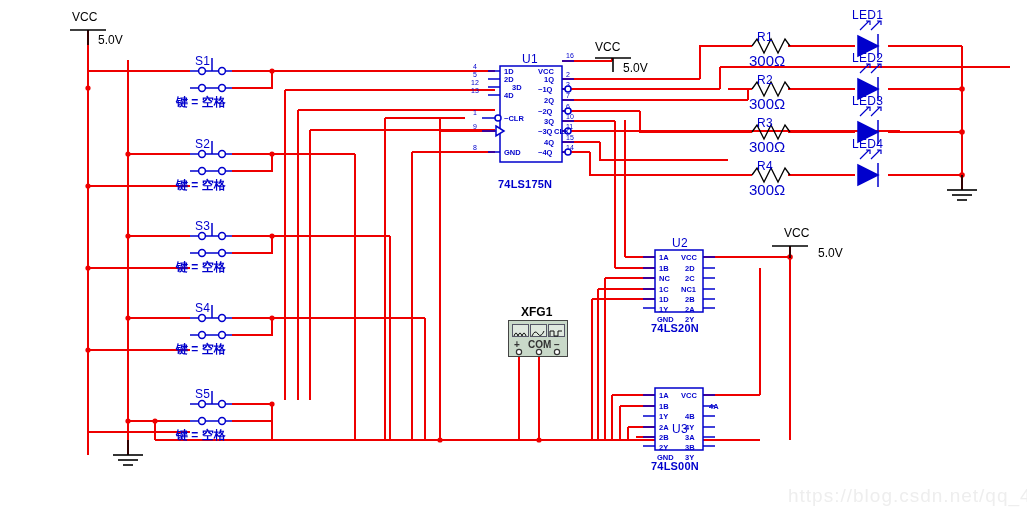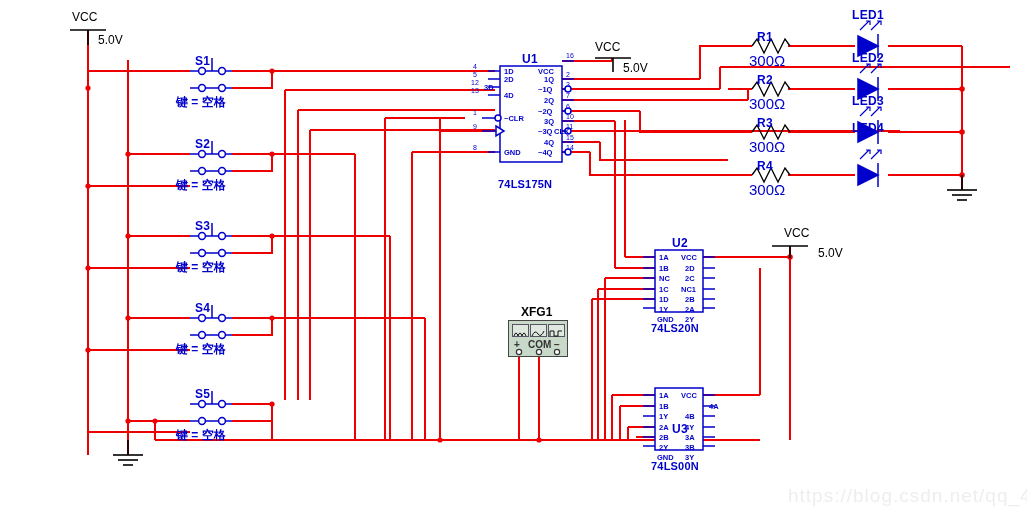--- a/index.html
+++ b/index.html
@@ -4,21 +4,21 @@
 <style>
   html,body{margin:0;padding:0;background:#fff;}
   body{font-family:"Liberation Sans",sans-serif;}
   #canvas{
     position:relative;width:1027px;height:518px;overflow:hidden;background:#ffffff;
     background-image:radial-gradient(#8a8a8a 0.6px, transparent 0.7px);
     background-size:10px 10px;background-position:2px 2px;
   }
   .svgwrap{position:absolute;left:0;top:0;width:1027px;height:518px;}
   .lbl{position:absolute;color:#0000cc;font-family:"Liberation Sans",sans-serif;white-space:nowrap;}
-  .refdes{font-size:12px;font-weight:bold;letter-spacing:.3px;}
+  .refdes{font-size:12px;font-weight:normal;letter-spacing:.3px;}
   .val{font-size:15px;}
   .keylbl{font-size:12px;font-weight:bold;}
   .blk{position:absolute;color:#000;font-family:"Liberation Sans",sans-serif;white-space:nowrap;font-size:12px;}
   .pinname{position:absolute;color:#0000cc;font-family:"Liberation Sans",sans-serif;font-size:7.5px;font-weight:bold;white-space:nowrap;}
   .pinnum{position:absolute;color:#0000cc;font-family:"Liberation Sans",sans-serif;font-size:7px;white-space:nowrap;}
   .partname{position:absolute;color:#0000cc;font-size:11px;font-weight:bold;white-space:nowrap;letter-spacing:.2px;}
   .watermark{position:absolute;color:#eeeeee;font-size:19px;letter-spacing:1px;white-space:nowrap;}
   .fgbox{position:absolute;background:#c9d9c9;border:1px solid #444;}
   .fgbtn{position:absolute;background:#dfe8df;border:1px solid #556;}
   .fgtxt{position:absolute;color:#333;font-size:10px;font-weight:bold;font-family:"Liberation Sans",sans-serif;}
@@ -421,28 +421,28 @@
   <div class="lbl refdes" style="left:757px;top:73px;">R2</div>
   <div class="lbl val" style="left:749px;top:95px;">300Ω</div>
   <div class="lbl refdes" style="left:757px;top:116px;">R3</div>
   <div class="lbl val" style="left:749px;top:138px;">300Ω</div>
   <div class="lbl refdes" style="left:757px;top:159px;">R4</div>
   <div class="lbl val" style="left:749px;top:181px;">300Ω</div>
 
   <div class="lbl refdes" style="left:852px;top:8px;">LED1</div>
   <div class="lbl refdes" style="left:852px;top:51px;">LED2</div>
   <div class="lbl refdes" style="left:852px;top:94px;">LED3</div>
-  <div class="lbl refdes" style="left:852px;top:121px;">LED4</div>
+  <div class="lbl refdes" style="left:852px;top:137px;">LED4</div>
 
   <div class="lbl refdes" style="left:522px;top:52px;">U1</div>
   <div class="partname" style="left:498px;top:178px;">74LS175N</div>
 
   <div class="pinname" style="left:504px;top:67px;">1D</div>
   <div class="pinname" style="left:504px;top:75px;">2D</div>
-  <div class="pinname" style="left:484px;top:83px;">3D</div>
+  <div class="pinname" style="left:512px;top:83px;">3D</div>
   <div class="pinname" style="left:504px;top:91px;text-align:right;">4D</div>
   <div class="pinname" style="left:504px;top:114px;">~CLR</div>
   <div class="pinname" style="left:506px;top:127px;margin-left:48px;">CLK</div>
   <div class="pinname" style="left:504px;top:148px;">GND</div>
 
   <div class="pinname" style="left:538px;top:67px;">VCC</div>
   <div class="pinname" style="left:544px;top:75px;">1Q</div>
   <div class="pinname" style="left:538px;top:85px;">~1Q</div>
   <div class="pinname" style="left:544px;top:96px;">2Q</div>
   <div class="pinname" style="left:538px;top:107px;">~2Q</div>

